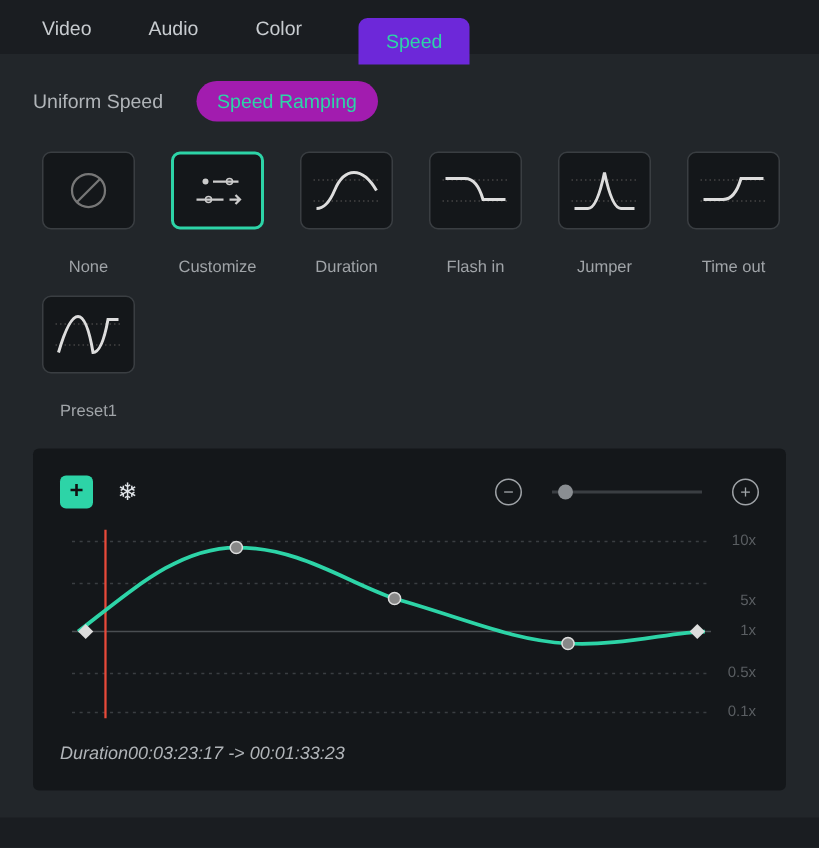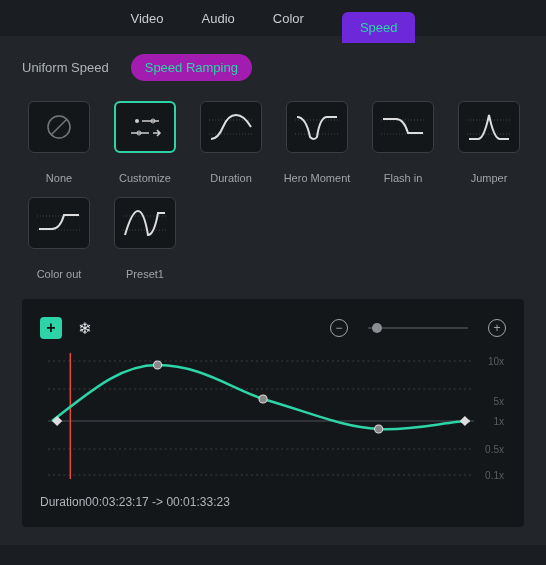--- a/index.html
+++ b/index.html
@@ -7,25 +7,24 @@
   width: 546px;
   height: 565px;
   background: #1a1d21;
   font-family: -apple-system, BlinkMacSystemFont, "Segoe UI", Arial, sans-serif;
   font-size: 12px;
   color: #b0b4b8;
   overflow: hidden;
 }
 .top-tabs {
   display: flex;
-  padding: 0 18px;
+  padding: 0 28px;
   gap: 38px;
   align-items: center;
   height: 36px;
-  justify-content: center;
 }
 .top-tab {
   cursor: pointer;
   color: #c8ccd0;
   font-size: 13px;
 }
 .top-tab.active {
   color: #2dd4a7;
   background: #6d28d9;
   padding: 8px 18px;
@@ -169,20 +168,21 @@
   top: 0;
   height: 100%;
   font-size: 10px;
   color: #5a5e62;
 }
 .y-label { position: absolute; right: 0; transform: translateY(-50%); }
 .duration-row {
   margin-top: 16px;
   font-size: 12px;
   color: #b0b4b8;
+  font-style: italic;
 }
 </style>
 </head>
 <body>
 
 <div class="top-tabs">
   <div class="top-tab">Video</div>
   <div class="top-tab">Audio</div>
   <div class="top-tab">Color</div>
   <div class="top-tab active">Speed</div>
@@ -225,30 +225,20 @@
       <div class="preset-box">
         <svg width="50" height="40" viewBox="0 0 50 40">
             <line x1="3" y1="13" x2="47" y2="13" stroke="#444" stroke-dasharray="1 2" stroke-width="1"></line>
             <line x1="3" y1="27" x2="47" y2="27" stroke="#444" stroke-dasharray="1 2" stroke-width="1"></line>
             <path d="M5 32 Q 12 32 17 20 T 30 8 Q 38 8 45 20" fill="none" stroke="#ddd" stroke-width="2"></path>
           </svg>
       </div>
       <div class="preset-label">Duration</div>
     </div>
 
-    <div class="preset">
-      <div class="preset-box">
-        <svg width="50" height="40" viewBox="0 0 50 40">
-            <line x1="3" y1="13" x2="47" y2="13" stroke="#444" stroke-dasharray="1 2" stroke-width="1"></line>
-            <line x1="3" y1="27" x2="47" y2="27" stroke="#444" stroke-dasharray="1 2" stroke-width="1"></line>
-            <path d="M5 10 Q 14 10 18 30 Q 22 34 25 30 Q 28 10 35 10 L 45 10" fill="none" stroke="#ddd" stroke-width="2"></path>
-          </svg>
-      </div>
-      <div class="preset-label">Hero Moment</div>
-    </div>
 
 
     <div class="preset">
       <div class="preset-box">
         <svg width="50" height="40" viewBox="0 0 50 40">
             <line x1="3" y1="13" x2="47" y2="13" stroke="#444" stroke-dasharray="1 2" stroke-width="1"></line>
             <line x1="3" y1="27" x2="47" y2="27" stroke="#444" stroke-dasharray="1 2" stroke-width="1"></line>
             <path d="M5 12 L 18 12 Q 26 12 30 26 L 45 26" fill="none" stroke="#ddd" stroke-width="2"></path>
           </svg>
       </div>
@@ -267,21 +257,21 @@
     </div>
 
     <div class="preset">
       <div class="preset-box">
         <svg width="50" height="40" viewBox="0 0 50 40">
             <line x1="3" y1="13" x2="47" y2="13" stroke="#444" stroke-dasharray="1 2" stroke-width="1"></line>
             <line x1="3" y1="27" x2="47" y2="27" stroke="#444" stroke-dasharray="1 2" stroke-width="1"></line>
             <path d="M5 26 L 18 26 Q 26 26 30 12 L 45 12" fill="none" stroke="#ddd" stroke-width="2"></path>
           </svg>
       </div>
-      <div class="preset-label">Color out</div>
+      <div class="preset-label">Time out</div>
     </div>
 
     <div class="preset">
       <div class="preset-box">
         <svg width="50" height="40" viewBox="0 0 50 40">
             <line x1="3" y1="13" x2="47" y2="13" stroke="#444" stroke-dasharray="1 2" stroke-width="1"></line>
             <line x1="3" y1="27" x2="47" y2="27" stroke="#444" stroke-dasharray="1 2" stroke-width="1"></line>
             <path d="M5 32 Q 12 8 18 8 Q 24 8 28 32 Q 34 32 38 10 L 45 10" fill="none" stroke="#ddd" stroke-width="2"></path>
           </svg>
       </div>

